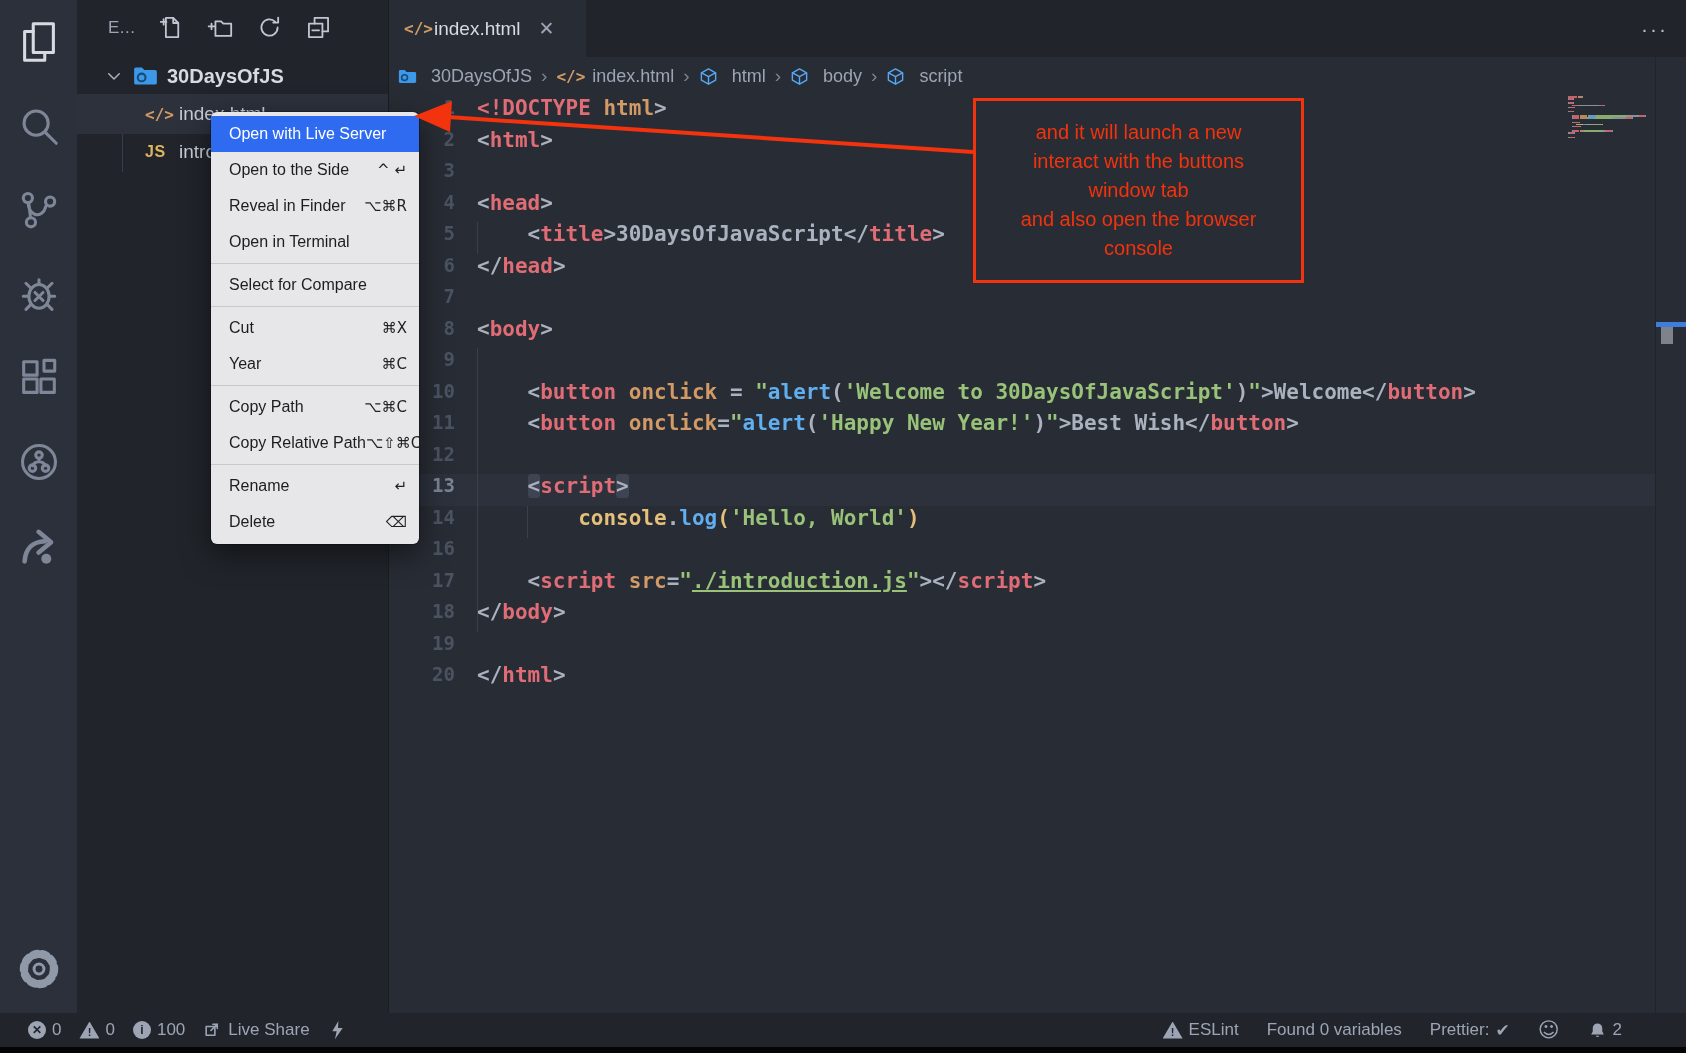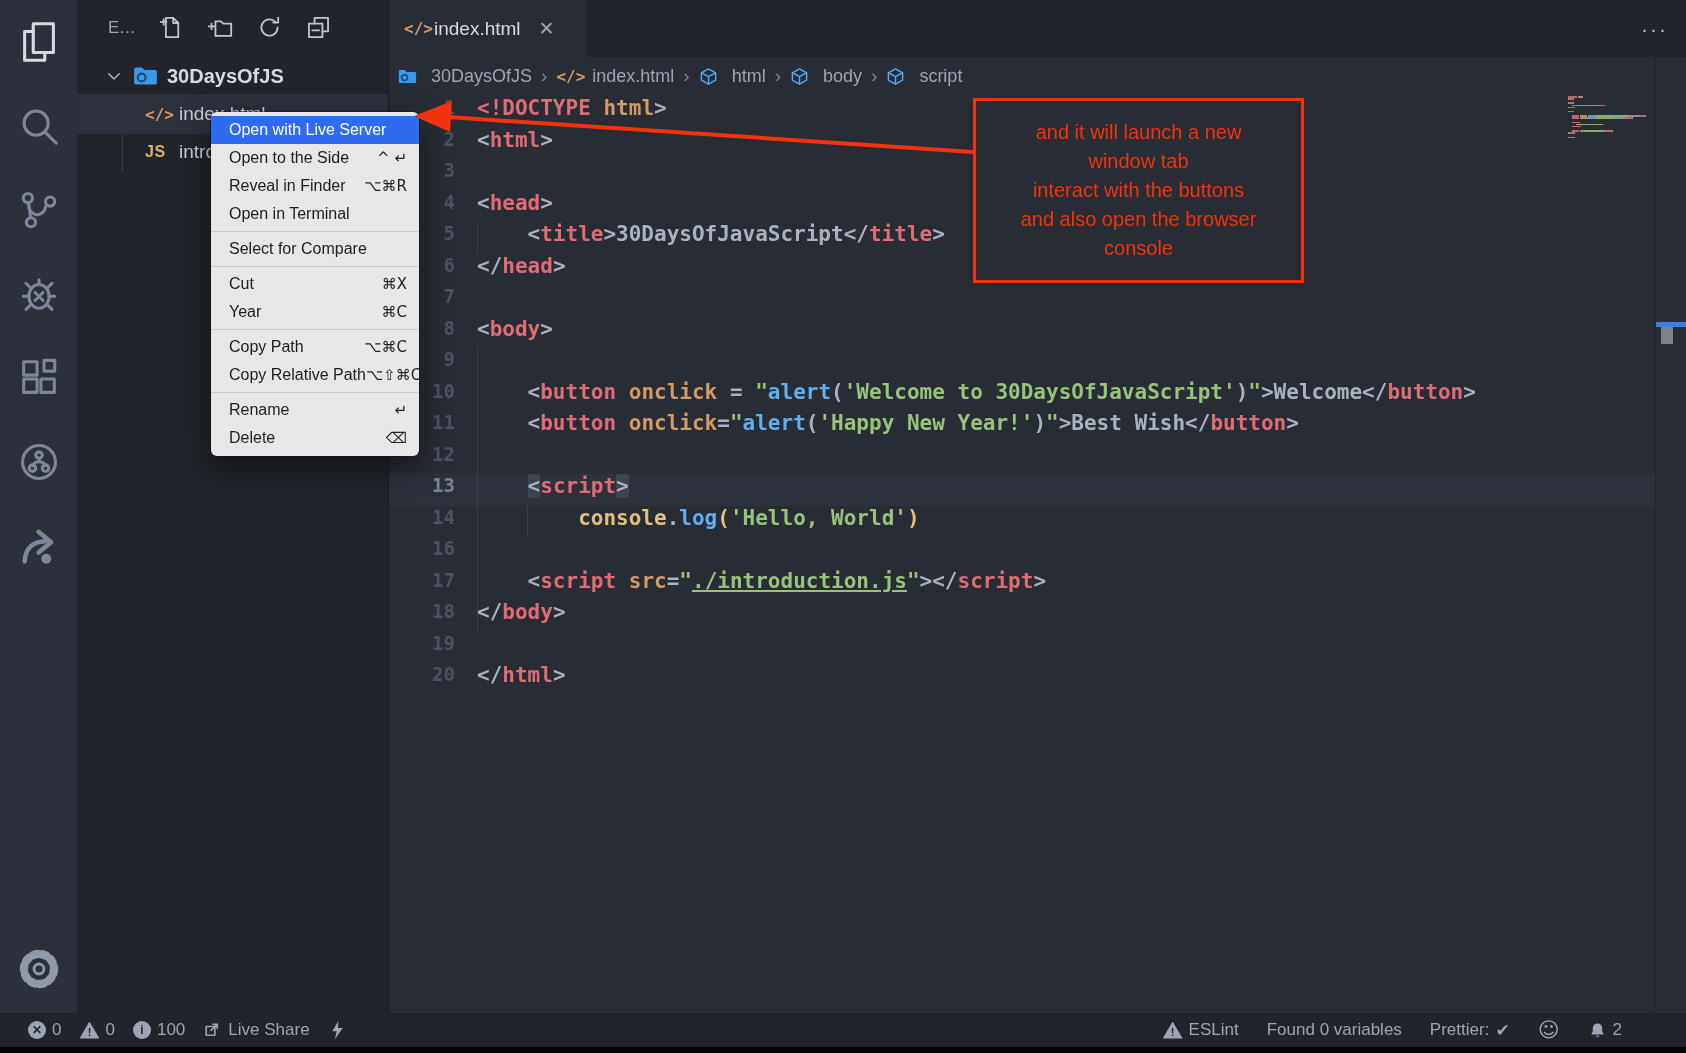--- a/index.html
+++ b/index.html
@@ -67,21 +67,21 @@
   .mm-row{position:relative;height:2.15px;}
   .mm-bar{position:absolute;top:0;height:1.5px;opacity:.85;}
   .sb-edge{position:absolute;left:1267px;top:57px;height:956px;width:1px;background:#20242b;}
   .ov-blue{position:absolute;left:1268px;top:322px;width:30px;height:5px;background:#3f7ddd;}
   .sb-thumb{position:absolute;left:1273px;top:327px;width:12px;height:17px;background:#8d929b;opacity:.85;}
 
   
   .menu{position:absolute;left:211px;top:112px;width:208px;background:#e7e7e9;border-radius:6px;
         box-shadow:0 10px 30px rgba(0,0,0,.5),0 0 0 1px rgba(0,0,0,.25);z-index:50;
         padding:4px 0;font-size:16px;color:#1d1d1f;overflow:hidden;}
-  .menu-item{height:28px;display:flex;align-items:center;padding:0 12px 0 18px;}
+  .menu-item{height:36px;display:flex;align-items:center;padding:0 12px 0 18px;}
   .menu-item .mi-label{flex:1;white-space:nowrap;}
   .mi-short{color:#222;font-family:"DejaVu Sans",sans-serif;font-size:15px;white-space:nowrap;}
   .menu-item.highlight{background:#2f6bf0;color:#fff;}
   .menu-sep{height:1px;background:#c9c9cb;margin:3px 0;}
 
   
   .annotation{position:absolute;left:973px;top:98px;width:325px;height:179px;border:3px solid #f2330d;
               z-index:40;display:flex;flex-direction:column;justify-content:center;text-align:center;
               color:#f2330d;font-size:20px;line-height:29px;}
   .arrow-overlay{position:absolute;left:0;top:0;width:1686px;height:1053px;z-index:60;pointer-events:none;}
@@ -418,22 +418,22 @@
           <span class="mm-bar" style="left: 6px; width: 1px; background: rgb(154, 162, 175);"></span>
         </div>
       </div>
     <div class="sb-edge"></div>
     <div class="ov-blue"></div>
     <div class="sb-thumb"></div>
   </main>
 
   <div class="annotation" id="annotation">
       <div>and it will launch a new</div>
+      <div>interact with the buttons</div>
       <div>window tab</div>
-      <div>interact with the buttons</div>
       <div>and also open the browser</div>
       <div>console</div>
     </div>
 
   <svg class="arrow-overlay">
     <line x1="973" y1="152" x2="448" y2="117" stroke="#f2330d" stroke-width="4"></line>
     <polygon points="414,116 452,101 450,132" fill="#f2330d"></polygon>
   </svg>
 
   <div class="menu" id="context-menu">

